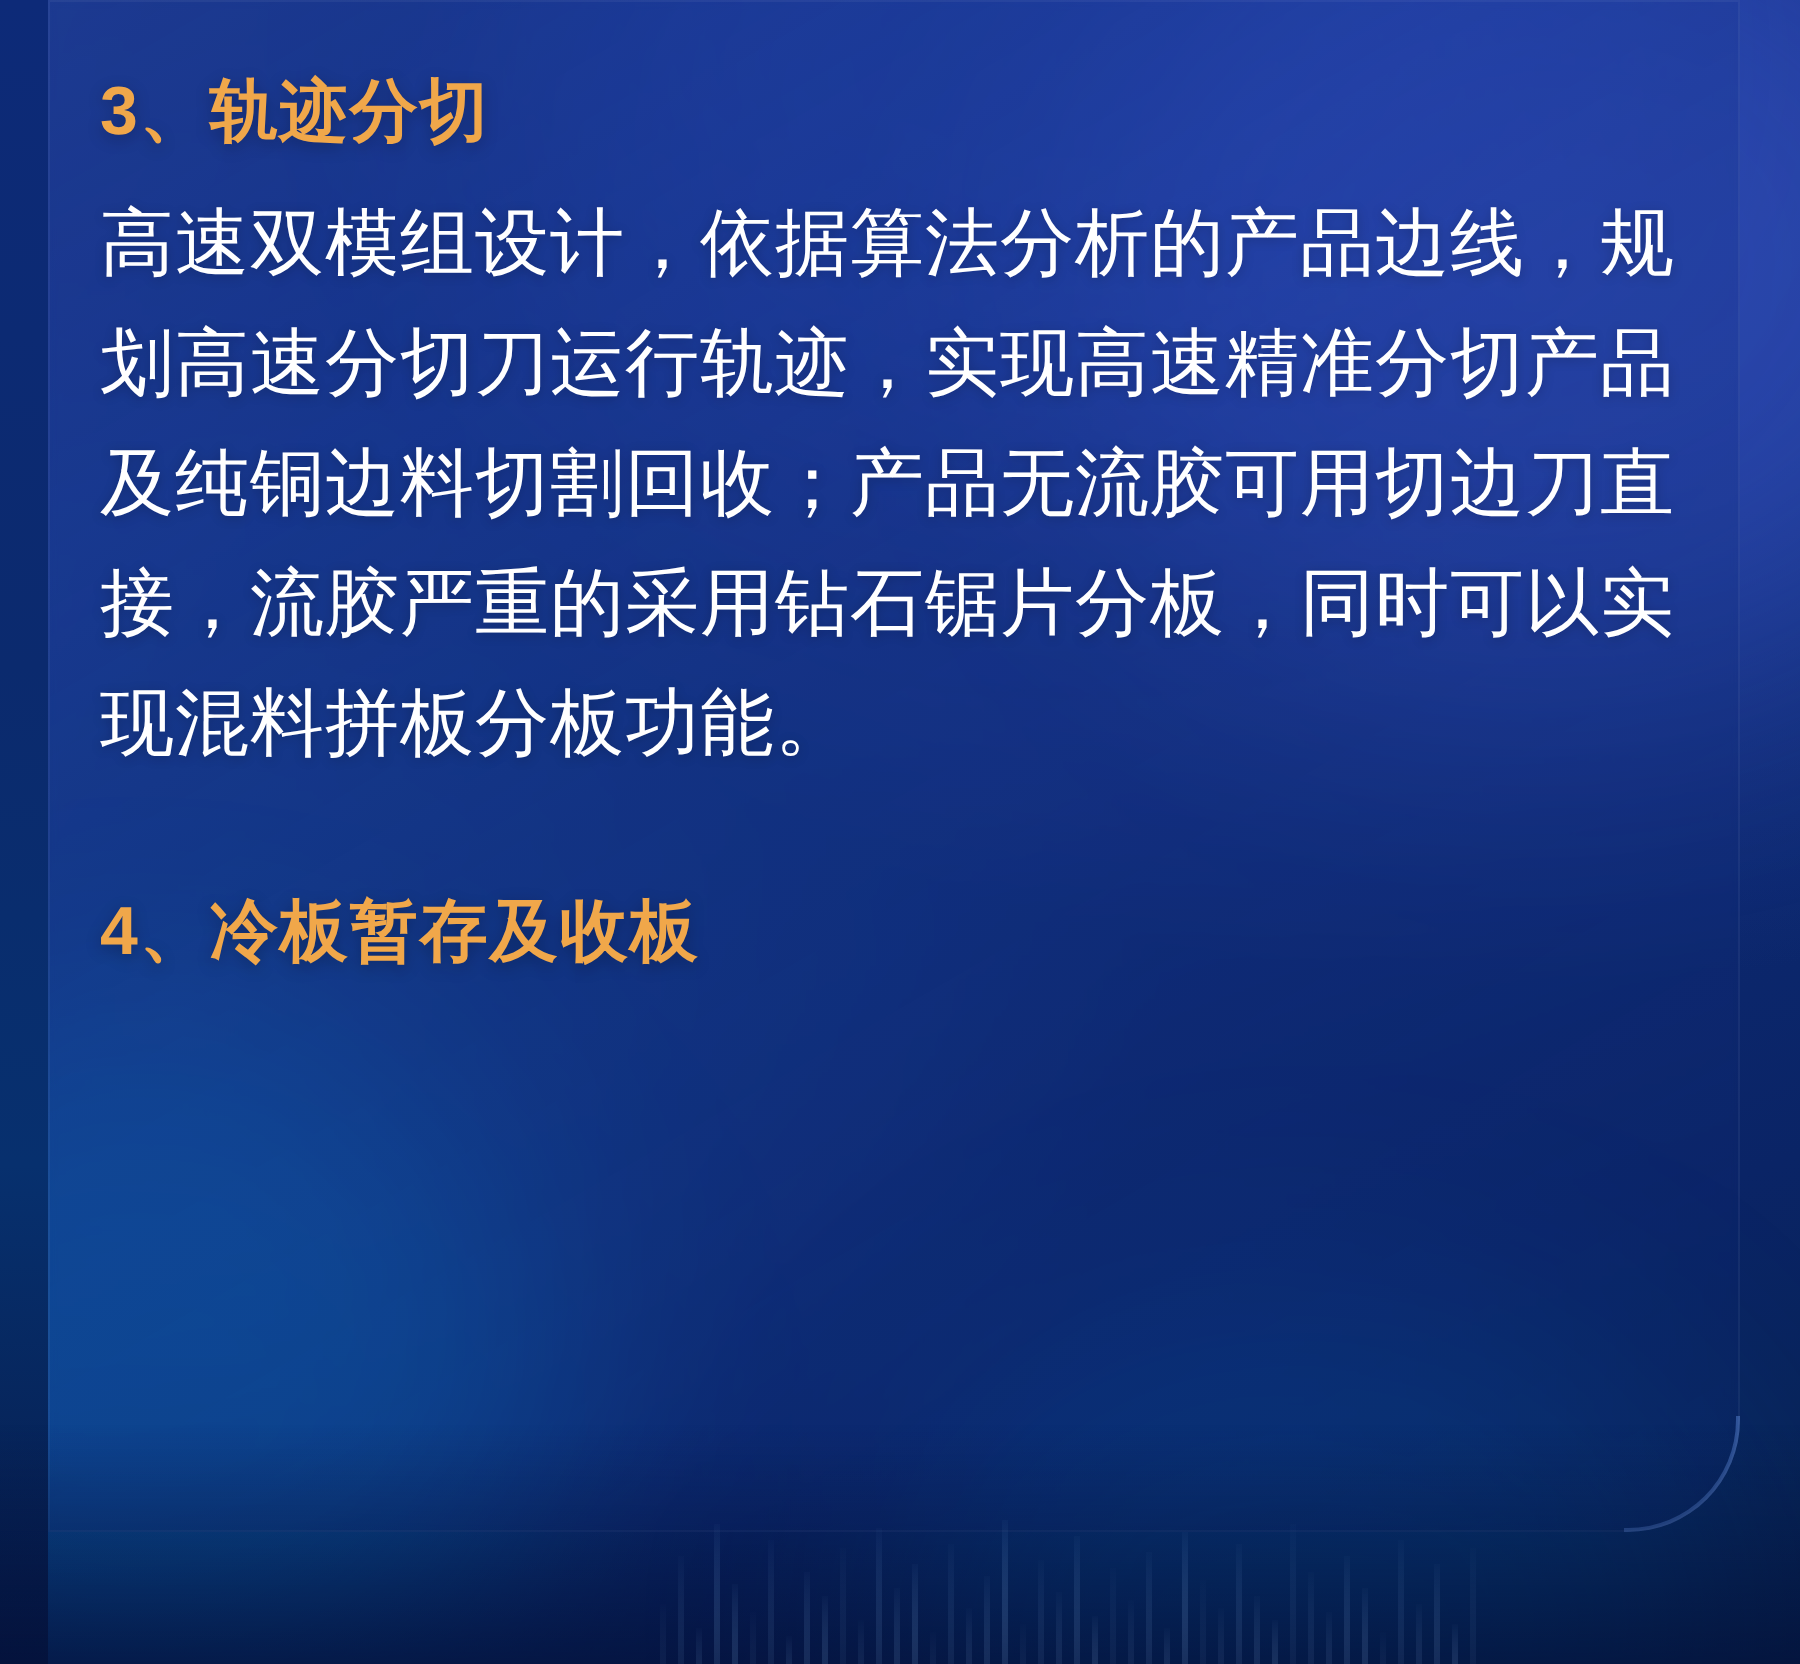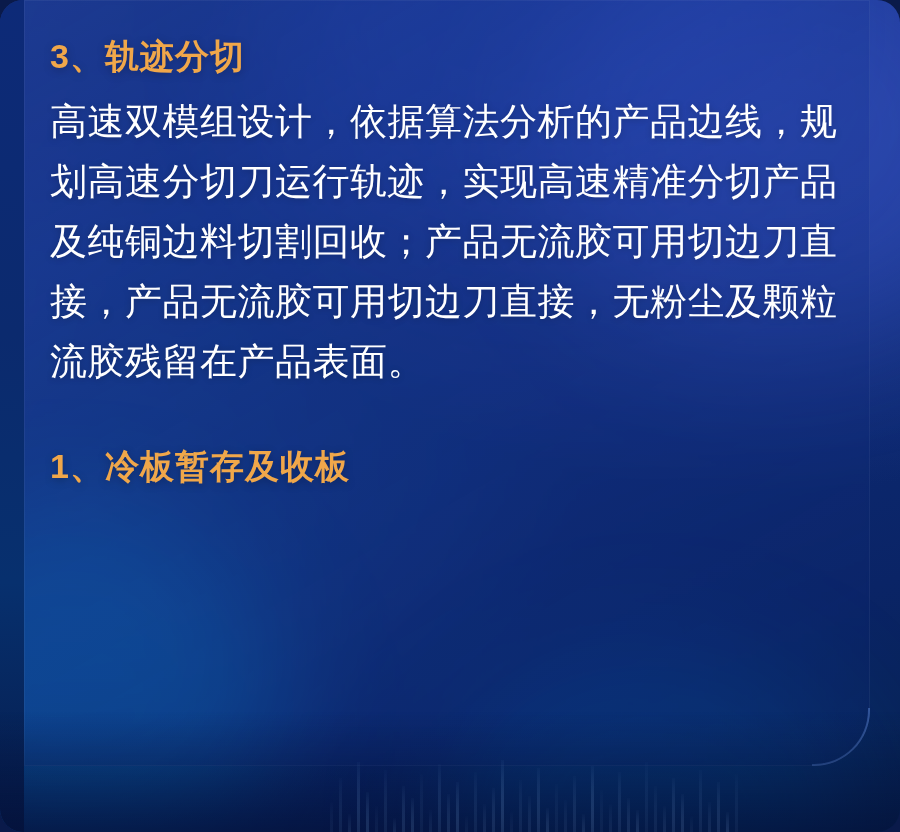--- a/index.html
+++ b/index.html
@@ -10,21 +10,20 @@
   #page {
     position: relative;
     width: 900px;
     height: 832px;
     overflow: hidden;
     font-family: "Liberation Sans", sans-serif;
     background:
       radial-gradient(120% 80% at 85% 15%, #26419c 0%, rgba(38,65,156,0) 55%),
       radial-gradient(90% 70% at 10% 60%, #123a86 0%, rgba(18,58,134,0) 60%),
       linear-gradient(160deg, #0e2a78 0%, #112f84 25%, #0d2a74 55%, #0a2466 78%, #07224f 100%);
-    border-radius: 23px;
   }
   
   .glow {
     position: absolute;
     border-radius: 50%;
     filter: blur(60px);
     pointer-events: none;
   }
   .glow-a {
     left: -140px; top: 520px;
@@ -153,27 +152,27 @@
   <div class="left-strip"></div>
 
   <div class="card">
     <div class="card-edge"></div>
   </div>
 
   <div class="content">
 
     <div class="section">
       <h2 class="section-title">3、轨迹分切</h2>
-      <p class="section-body">高速双模组设计，依据算法分析的产品边线，规划高速分切刀运行轨迹，实现高速精准分切产品及纯铜边料切割回收；产品无流胶可用切边刀直接，产品无流胶可用切边刀直接，无粉尘及颗粒流胶残留在产品表面。</p>
+      <p class="section-body">高速双模组设计，依据算法分析的产品边线，规划高速分切刀运行轨迹，实现高速精准分切产品及纯铜边料切割回收；产品无流胶可用切边刀直接，流胶严重的采用钻石锯片分板，同时可以实现混料拼板分板功能。</p>
     </div>
 
     <div class="gap"></div>
 
     <div class="section">
-      <h2 class="section-title">1、冷板暂存及收板</h2>
+      <h2 class="section-title">4、冷板暂存及收板</h2>
     </div>
 
   </div>
 
   <div class="bars" id="bars">
       <span style="height: 30px; opacity: 0.35;"></span>
       <span style="height: 54px; opacity: 0.48;"></span>
       <span style="height: 18px; opacity: 0.61;"></span>
       <span style="height: 70px; opacity: 0.74;"></span>
       <span style="height: 40px; opacity: 0.87;"></span>

